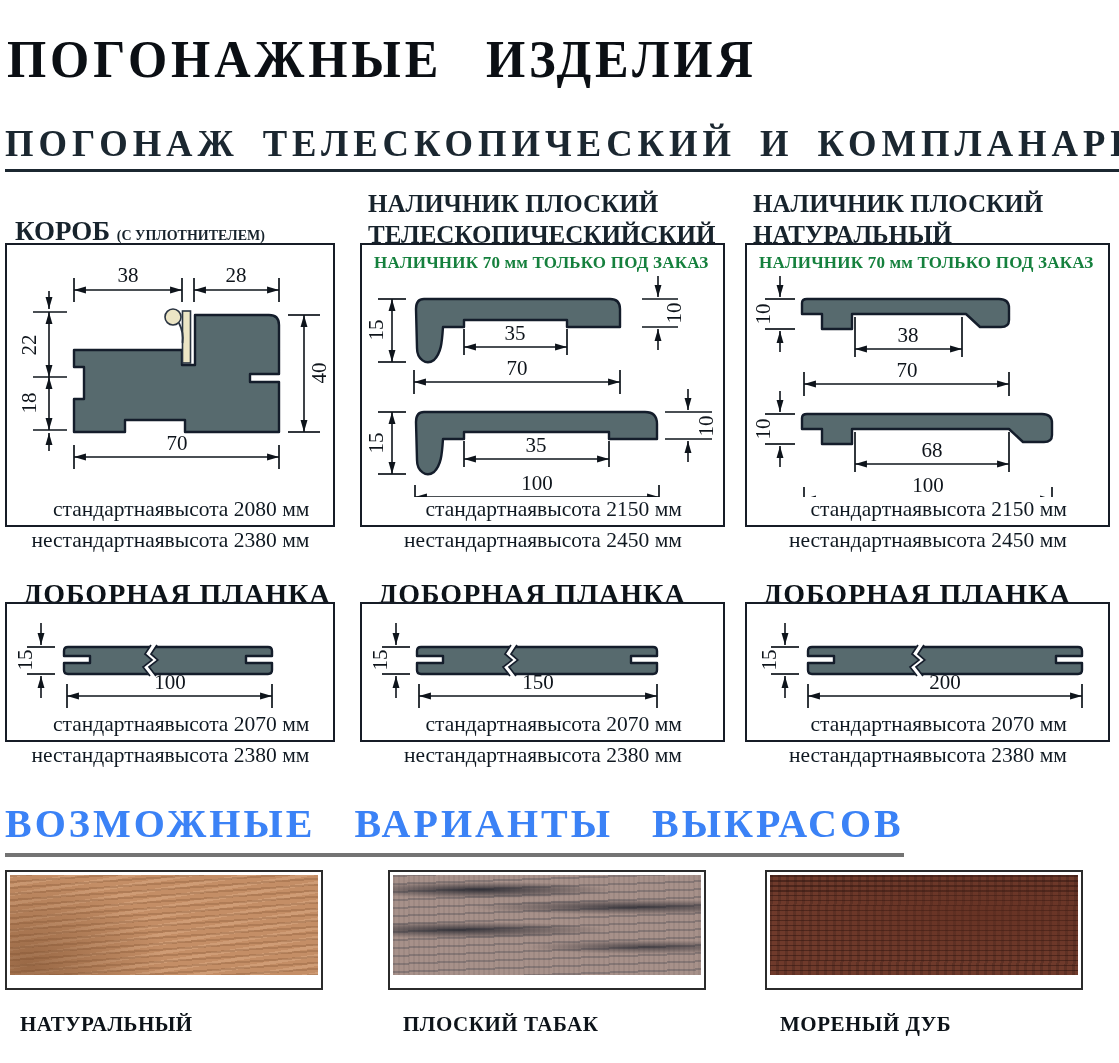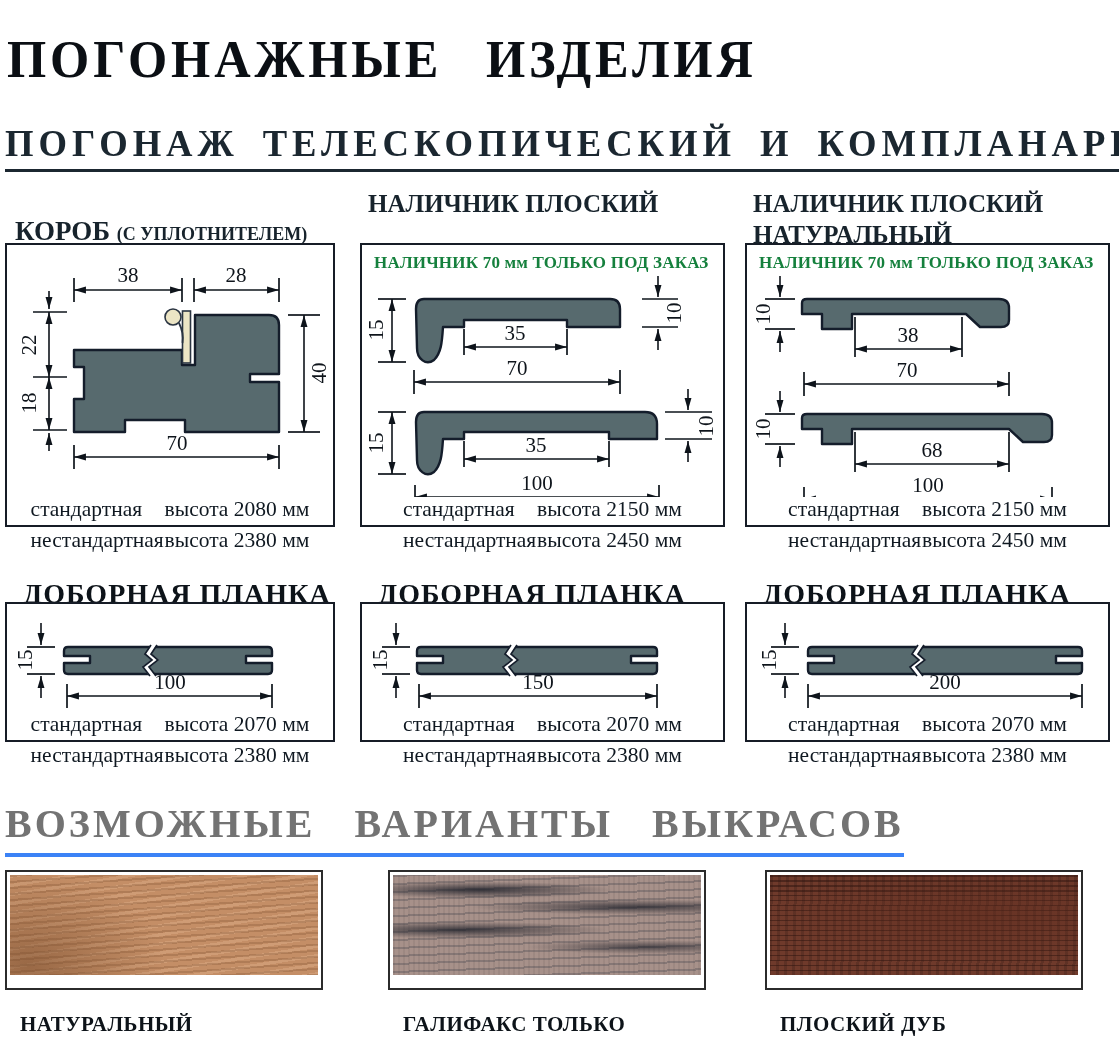--- a/index.html
+++ b/index.html
@@ -5,41 +5,41 @@
   html,body{margin:0;padding:0;background:#fff;}
   .page{position:relative;width:1119px;height:1063px;background:#ffffff;overflow:hidden;
         font-family:"Liberation Serif",serif;color:#10161e;}
   .title{position:absolute;left:7px;top:30px;margin:0;font-size:52px;font-weight:bold;
          letter-spacing:4px;word-spacing:28px;color:#0b0f14;white-space:nowrap;transform:scaleX(.97);transform-origin:left;}
   .subtitle{position:absolute;left:5px;top:122px;margin:0;font-size:37px;font-weight:bold;
          letter-spacing:5px;word-spacing:10px;color:#1b2730;white-space:nowrap;
          border-bottom:3px solid #1b2730;padding-bottom:4px;transform:scaleX(.99);transform-origin:left;}
   .colhead{position:absolute;margin:8px;font-weight:bold;color:#17232c;font-size:25px;line-height:31px;white-space:nowrap;}
   .kor-head{left:7px;top:208px;font-size:27px;}
-  .kor-head .note{font-size:18px;letter-spacing:0;}
+  .kor-head .note{font-size:14px;letter-spacing:0;}
   .head2{left:360px;top:180px;}
   .head3{left:745px;top:180px;}
   .panel{position:absolute;background:#fff;border:2.5px solid #161c26;box-sizing:border-box;}
   .p1{left:5px;top:243px;width:330px;height:284px;}
   .p2{left:360px;top:243px;width:365px;height:284px;}
   .p3{left:745px;top:243px;width:365px;height:284px;}
   .pk1{left:5px;top:602px;width:330px;height:140px;}
   .pk2{left:360px;top:602px;width:365px;height:140px;}
   .pk3{left:745px;top:602px;width:365px;height:140px;}
   .order-note{position:absolute;left:12px;top:8px;font-size:17px;font-weight:bold;white-space:nowrap;color:#15803d;letter-spacing:.2px;}
   .diagram{position:absolute;left:0;top:0;}
   .cap{position:absolute;left:50%;transform:translateX(-50%);background:#fff;white-space:nowrap;
        display:flex;padding:0 10px;font-size:21.5px;color:#0f1821;line-height:24px;}
-  .cap .lab{min-width:134px;text-align:left;}
+  .cap .lab{min-width:134px;text-align:right;}
   .cap1{bottom:4px;}
   .cap2{bottom:-27px;}
   .plank-head{position:absolute;margin:16px;font-size:28px;font-weight:bold;letter-spacing:1px;color:#0d1319;white-space:nowrap;}
   .ph1{left:7px;top:562px;} .ph2{left:362px;top:562px;} .ph3{left:747px;top:562px;}
   .fin-title{position:absolute;left:5px;top:800px;margin:0;font-size:40px;font-weight:bold;
-       letter-spacing:3px;word-spacing:26px;color:#737373;border-bottom:4px solid #3b82f6;
+       letter-spacing:3px;word-spacing:26px;color:#3b82f6;border-bottom:4px solid #737373;
        padding-bottom:6px;white-space:nowrap;}
   .swatch{position:absolute;top:870px;width:318px;height:120px;border:2px solid #2b2b2b;
        background:#fff;padding:3px 3px 13px 3px;box-sizing:border-box;}
   .sw1{left:5px;} .sw2{left:388px;} .sw3{left:765px;}
   .wood{width:100%;height:100%;}
   .wood1{background-color:#c48e66;background-image:
      radial-gradient(ellipse 220px 150px at 6% 90%, rgba(118,74,43,.55), rgba(118,74,43,0) 62%),
      repeating-linear-gradient(176deg, rgba(122,77,45,.28) 0 2px, rgba(0,0,0,0) 2px 6px),
      repeating-linear-gradient(171deg, rgba(232,188,152,.30) 0 3px, rgba(0,0,0,0) 3px 9px);}
   .wood2{background-color:#a7918a;background-image:
@@ -77,21 +77,21 @@
       <marker id="arr" viewBox="0 0 12 8" markerWidth="13" markerHeight="9" refX="11.5" refY="4" orient="auto-start-reverse" markerUnits="userSpaceOnUse">
         <path d="M0.5,0.8 L11.5,4 L0.5,7.2 Z" fill="#0e141b"></path>
       </marker>
     </defs>
   </svg>
 
   <h1 class="title">ПОГОНАЖНЫЕ  ИЗДЕЛИЯ</h1>
   <h2 class="subtitle">ПОГОНАЖ  ТЕЛЕСКОПИЧЕСКИЙ И КОМПЛАНАРНЫЙ</h2>
 
   <p class="colhead kor-head"><span>КОРОБ</span> <span class="note">(С УПЛОТНИТЕЛЕМ)</span></p>
-  <p class="colhead head2"><span>НАЛИЧНИК ПЛОСКИЙ</span><br></p>
+  <p class="colhead head2"><span>НАЛИЧНИК ПЛОСКИЙ</span><br><span>ТЕЛЕСКОПИЧЕСКИЙСКИЙ</span></p>
   <p class="colhead head3"><span>НАЛИЧНИК ПЛОСКИЙ</span><br><span>НАТУРАЛЬНЫЙ</span></p>
 
   <div class="panel p1">
     <svg class="diagram" width="325" height="232" viewBox="0 0 325 232">
       <g>
         <path class="profile" d="M67,105 L175,105 L175,120 L188,120 L188,70 L262,70 Q272,70 272,80
           L272,129 L243,129 L243,137 L272,137 L272,187 L178,187 L178,175 L118,175 L118,187
           L67,187 L67,154 L77,154 L77,122 L67,122 Z"></path>
       </g>
       <g>
@@ -355,16 +355,16 @@
     <div class="wood wood1"></div>
   </div>
   <div class="swatch sw2">
     <div class="wood wood2"></div>
   </div>
   <div class="swatch sw3">
     <div class="wood wood3"></div>
   </div>
 
   <p class="swatch-label sl1">НАТУРАЛЬНЫЙ</p>
-  <p class="swatch-label sl2">ГАЛИФАКС  ТОЛЬКО</p>
-  <p class="swatch-label sl3">ПЛОСКИЙ  ДУБ</p>
+  <p class="swatch-label sl2">ПЛОСКИЙ  ТАБАК</p>
+  <p class="swatch-label sl3">МОРЕНЫЙ  ДУБ</p>
 
 </div>
 
 </body></html>

